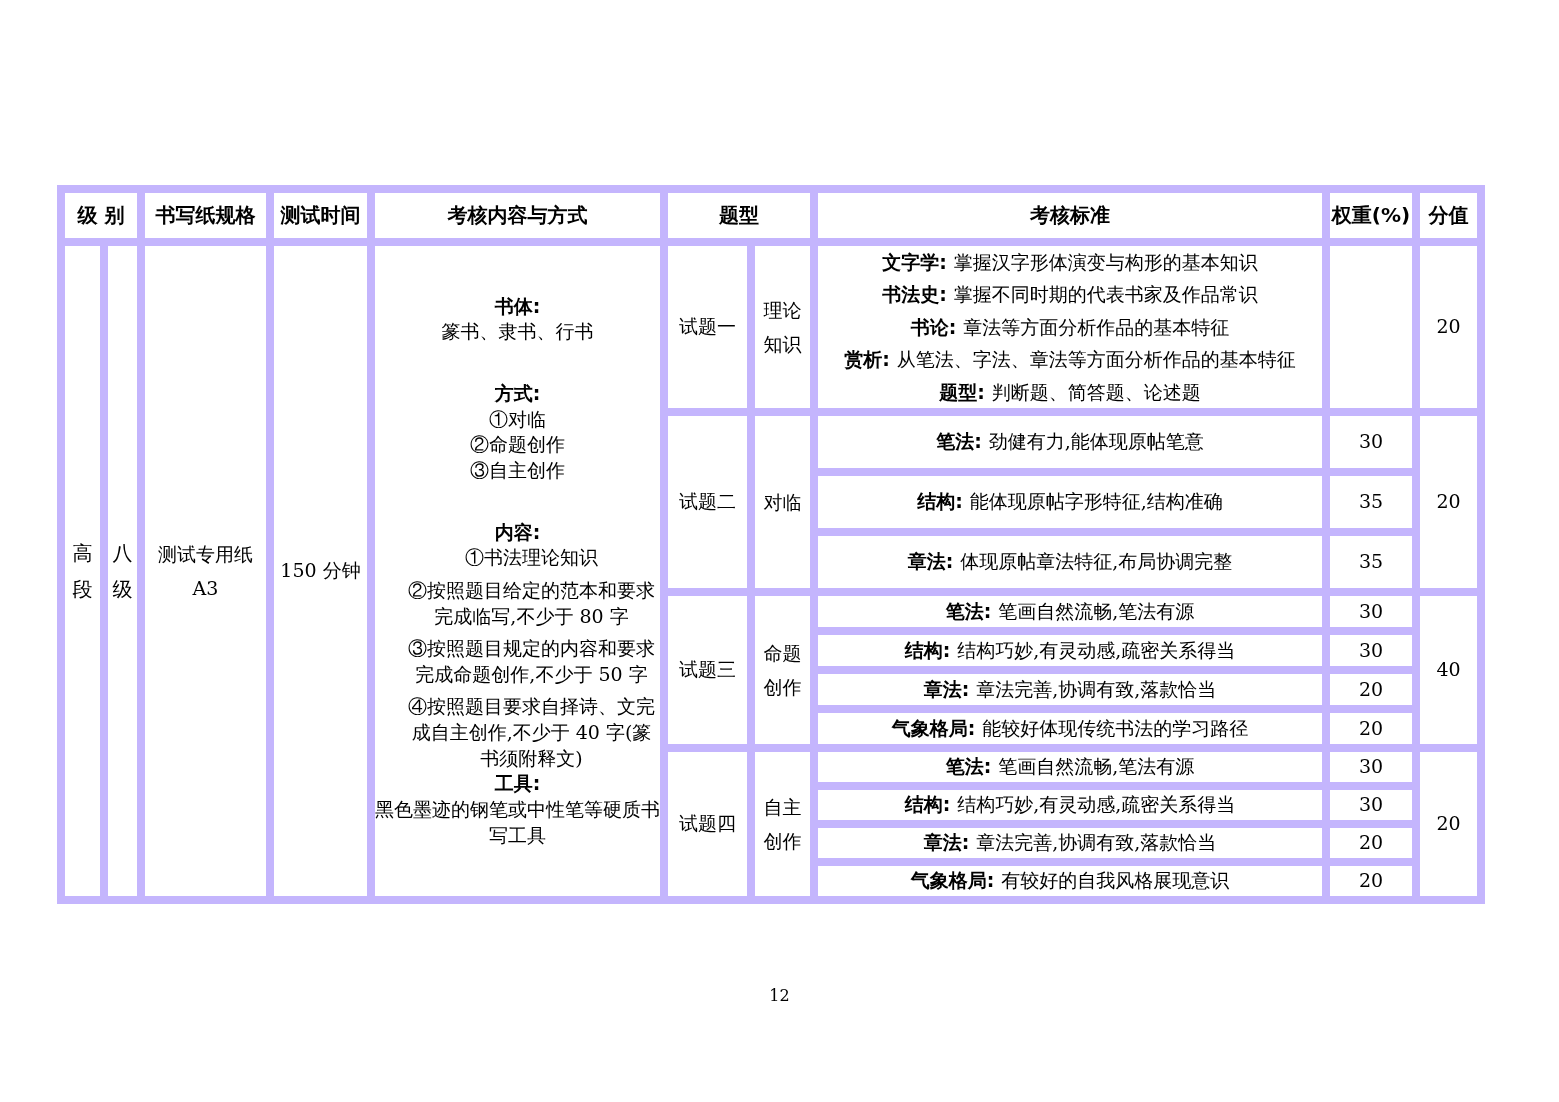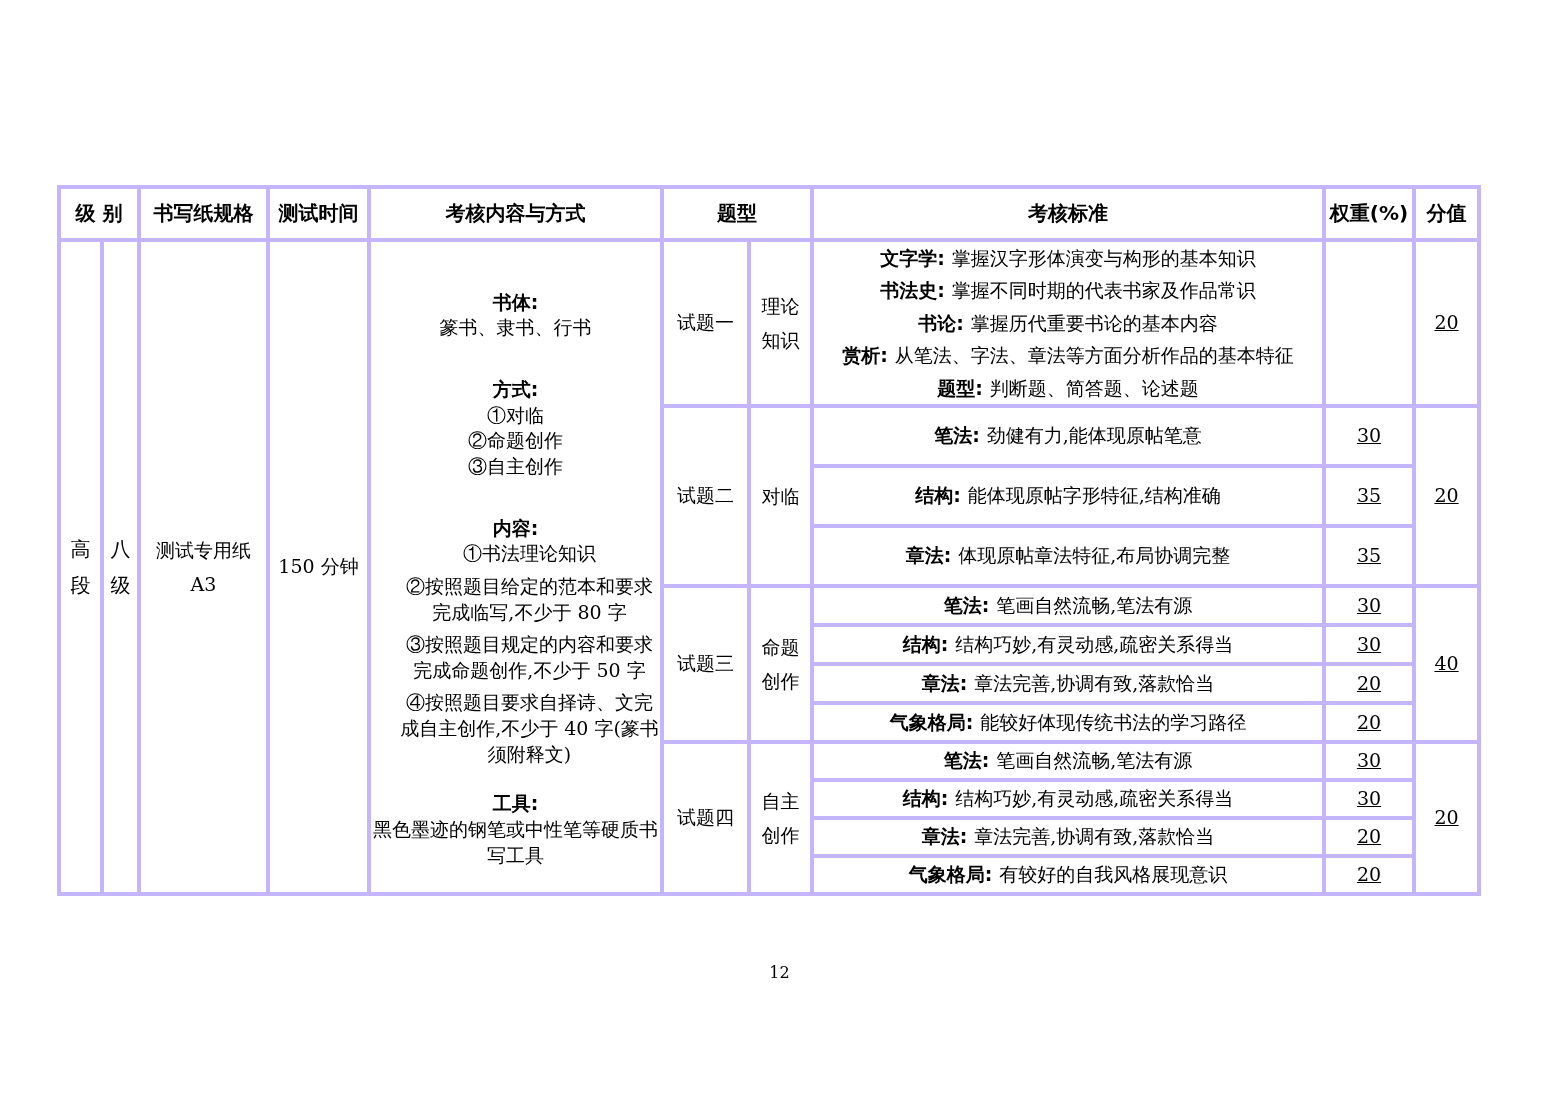--- a/index.html
+++ b/index.html
@@ -12,21 +12,21 @@
     color:#000;
   }
   .sheet { position:absolute; inset:0; background:#fff; }
 
   table.grid {
     position:absolute; left:57px; top:185px;
     width:1420px;
     border-collapse:collapse; table-layout:fixed;
   }
   table.grid td, table.grid th {
-    border:4px solid #c4b5fd;
+    border:8px solid #c4b5fd;
     padding:0;
     vertical-align:middle;
     text-align:center;
     font-size:19px;
     font-weight:normal;
     line-height:1.35;
   }
   tr.hdr th {
     height:53px;
     font-family:"DejaVu Sans","Liberation Sans",sans-serif;
@@ -53,44 +53,43 @@
 
   
   td.content-cell {
     text-align:left; vertical-align:middle;
     padding:10px 10px 10px 13px;
     line-height:29px;
   }
   .sec-title {
     font-family:"DejaVu Sans","Liberation Sans",sans-serif;
     font-weight:bold;
-    margin-top:24px;
   }
   .sec-gap { margin-top:36px; }
   .sec-items .item { margin-bottom:0; }
   .sec-items.spaced .item { margin-bottom:7px;padding-left:28px; }
   .sec-items.spaced .item:last-child { margin-bottom:0; }
 
   
   td.crit {
     text-align:left;
     padding:4px 8px 4px 12px;
   }
   td.crit b, .crit-line b {
     font-family:"DejaVu Sans","Liberation Sans",sans-serif;
     font-weight:bold;
     margin-right:7px;
   }
   td.crit-multi { text-align:left; padding:4px 8px 4px 12px; }
   .crit-line { line-height:32.4px; }
 
-  td.num { font-size:19px;text-decoration:underline; }
+  td.num { font-size:19px; }
 
   .page-number {
-    position:absolute; top:963px; left:0;
+    position:absolute; top:986px; left:0;
     width:100%; text-align:center;
     font-size:16px;
   }
 </style>
 </head>
 <body>
 
 <div class="sheet">
 
   <table class="grid">
@@ -148,21 +147,21 @@
         <div class="sec-title">工具:</div>
         <div class="sec-items">
           <div class="item">黑色墨迹的钢笔或中性笔等硬质书写工具</div>
         </div>
       </td>
       <td>试题一</td>
       <td><span class="wrap2">理论知识</span></td>
       <td class="crit-multi">
         <div class="crit-line"><b>文字学:</b><span>掌握汉字形体演变与构形的基本知识</span></div>
         <div class="crit-line"><b>书法史:</b><span>掌握不同时期的代表书家及作品常识</span></div>
-        <div class="crit-line"><b>书论:</b><span>掌握历代重要书论的基本内容</span></div>
+        <div class="crit-line"><b>书论:</b><span>章法等方面分析作品的基本特征</span></div>
         <div class="crit-line"><b>赏析:</b><span>从笔法、字法、章法等方面分析作品的基本特征</span></div>
         <div class="crit-line"><b>题型:</b><span>判断题、简答题、论述题</span></div>
       </td>
       <td class="num"></td>
       <td class="num">20</td>
     </tr>
 
     <tr class="row-b">
       <td rowspan="3">试题二</td>
       <td rowspan="3"><span class="wrap2">对临</span></td>

